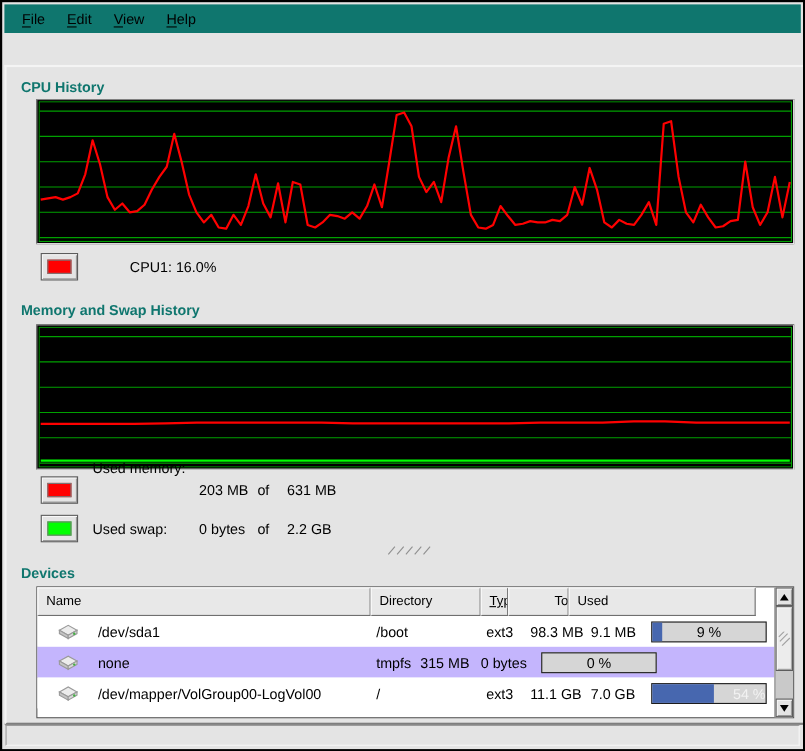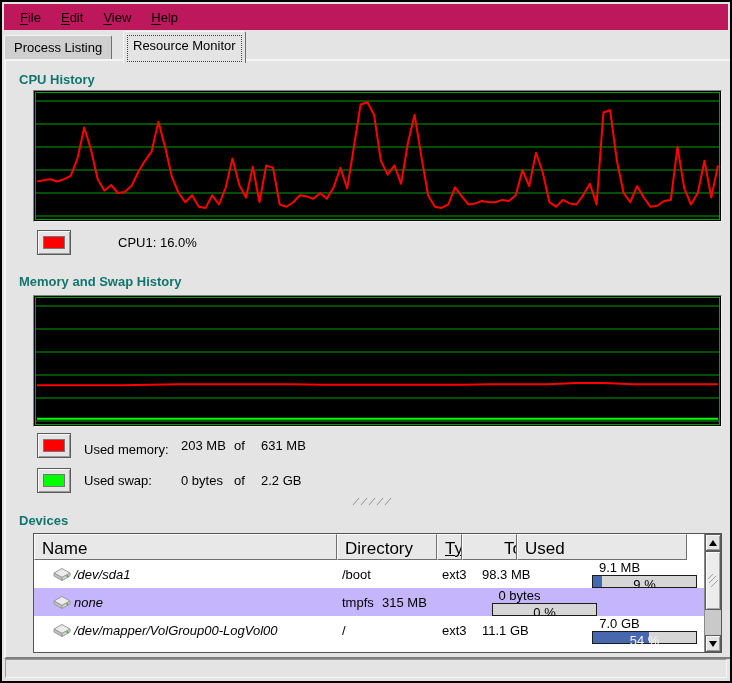--- a/index.html
+++ b/index.html
@@ -1,20 +1,20 @@
 <!DOCTYPE html>
 <html><head>
 <meta charset="utf-8">
 <style>
   html,body{margin:0;padding:0;background:#000;}
   *{box-sizing:border-box;font-family:"Liberation Sans",sans-serif;}
   .window{position:relative;width:732px;height:683px;background:#e4e4e4;border:2px solid #000;overflow:hidden;}
 
   
-  .menubar{position:absolute;left:2px;top:2px;right:2px;height:26px;display:flex;align-items:center;padding-left:6px;background:#be185d;}
+  .menubar{position:absolute;left:2px;top:2px;right:2px;height:26px;display:flex;align-items:center;padding-left:6px;background:#0f766e;}
   .menu-item{padding:4px 10px;font-size:13px;color:#000;cursor:default;}
   .menu-item u{text-decoration:underline;text-underline-offset:2px;}
 
   
   .tabbar{position:absolute;left:2px;top:28px;right:2px;height:30px;}
   .tab{position:absolute;top:5px;height:26px;padding:4px 9px 0 9px;font-size:13px;background:#cfcfcf;
        border:1px solid #6f6f6f;border-left-color:#f4f4f4;border-top-color:#f4f4f4;border-bottom:none;
        border-radius:2px 2px 0 0;color:#000;}
   .tab.active{top:1px;height:32px;background:#e4e4e4;z-index:3;padding-top:6px;}
   .tab.active .focus{position:absolute;left:3px;right:3px;top:3px;bottom:1px;border:1px dotted #444;pointer-events:none;}
@@ -38,26 +38,26 @@
   .legend-col{position:absolute;font-size:13px;color:#000;line-height:25px;}
 
   
   .grip{position:absolute;left:345px;width:42px;height:9px;}
 
   
   .table{position:absolute;left:27px;width:689px;height:120px;border:1px solid #545454;background:#fff;display:flex;}
   .cols{width:670px;}
   .thead{display:flex;height:26px;}
   .th{height:26px;background:#e8e8e8;border:1px solid;border-color:#fafafa #6f6f6f #6f6f6f #fafafa;
-      font-size:17px;color:#000;padding:4px 0 0 7px;overflow:hidden;white-space:nowrap;}
+      font-size:12px;color:#000;padding:4px 0 0 7px;overflow:hidden;white-space:nowrap;}
   .tr{display:flex;height:28px;background:#fff;align-items:center;}
   .tr.zebra{background:#c4b5fd;}
   .td{font-size:13px;color:#000;white-space:nowrap;overflow:hidden;padding-left:5px;height:28px;display:flex;align-items:center;}
-  .td.name{padding-left:17px;gap:1px;font-style:italic;}
-  .td.used{justify-content:flex-start;flex-direction:column;}
+  .td.name{padding-left:17px;gap:16px;}
+  .td.used{justify-content:flex-start;}
   .pbar{margin-left:auto;margin-right:5px;position:relative;width:105px;height:19px;background:#d6d6d6;border:1px solid #1c1c1c;}
   .pbar .fill{position:absolute;left:0;top:0;bottom:0;background:#4767af;}
   .pbar .ptext{position:absolute;left:0;right:0;top:0;bottom:0;text-align:center;font-size:13px;line-height:17px;}
 
   
   .vscroll{width:17px;height:118px;background:#c9c9c9;border-left:1px solid #8a8a8a;position:relative;}
   .sbtn{position:absolute;left:0;width:16px;height:17px;background:#e4e4e4;border:1px solid #5c5c5c;
         box-shadow:inset 1px 1px 0 #f8f8f8, inset -1px -1px 0 #9a9a9a;display:flex;align-items:center;justify-content:center;}
   .sbtn.up{top:0;}
   .sbtn.down{bottom:0;}
@@ -75,24 +75,20 @@
 
 <div class="window">
 
   <div class="menubar">
       <div class="menu-item"><u>F</u>ile</div>
       <div class="menu-item"><u>E</u>dit</div>
       <div class="menu-item"><u>V</u>iew</div>
       <div class="menu-item"><u>H</u>elp</div>
     </div>
 
-  <div class="tabbar">
-      <div class="tab" style="left: 0px;"><span>Process Listing</span></div>
-      <div class="tab active" style="left: 119px;"><span>Resource Monitor</span><span class="focus"></span></div>
-    </div>
 
   <div class="page">
 
     <div class="section-title" style="top:11px;">CPU History</div>
 
     <div class="graph-frame" style="top:29px;">
       <svg viewBox="0 0 685 128">
           <line x1="1" x2="684" y1="9" y2="9" stroke="#00a000" stroke-width="1"></line>
           <line x1="1" x2="684" y1="31.999999999999996" y2="31.999999999999996" stroke="#00a000" stroke-width="1"></line>
           <line x1="1" x2="684" y1="55" y2="55" stroke="#00a000" stroke-width="1"></line>
@@ -121,21 +117,21 @@
           <line x1="1" x2="684" y1="124" y2="124" stroke="#00a000" stroke-width="1"></line>
           <rect x="0.5" y="0.5" width="684" height="127" fill="none" stroke="#00a000"></rect>
           <polyline points="2.0,88.3 30.4,88.3 58.8,88.3 87.1,88.3 115.5,87.8 143.9,87.2 172.3,87.2 200.6,87.2 229.0,87.2 257.4,87.2 285.8,87.8 314.1,87.8 342.5,87.8 370.9,87.8 399.3,87.8 427.6,87.8 456.0,87.2 484.4,87.2 512.8,87.2 541.1,86.0 569.5,86.0 597.9,87.2 626.3,87.2 654.6,87.2 683.0,87.2" fill="none" stroke="#ff0000" stroke-width="2" stroke-linejoin="round"></polyline>
           <polyline points="2.0,121.7 30.4,121.7 58.8,121.7 87.1,121.7 115.5,121.7 143.9,121.7 172.3,121.7 200.6,121.7 229.0,121.7 257.4,121.7 285.8,121.7 314.1,121.7 342.5,121.7 370.9,121.7 399.3,121.7 427.6,121.7 456.0,121.7 484.4,121.7 512.8,121.7 541.1,121.7 569.5,121.7 597.9,121.7 626.3,121.7 654.6,121.7 683.0,121.7" fill="none" stroke="#00ff00" stroke-width="2" stroke-linejoin="round"></polyline>
         </svg>
     </div>
 
     <div class="swatch-btn" style="left:31px;top:372px;">
       <span class="chip" style="background: rgb(255, 0, 0);"></span>
     </div>
-    <div class="legend-col" style="left:78px;top:376px;">Used memory:</div>
+    <div class="legend-col" style="left:78px;top:352px;">Used memory:</div>
     <div class="legend-col" style="left:175px;top:372px;">203 MB</div>
     <div class="legend-col" style="left:228px;top:372px;">of</div>
     <div class="legend-col" style="left:255px;top:372px;">631 MB</div>
 
     <div class="swatch-btn" style="left:31px;top:407px;">
       <span class="chip" style="background: rgb(0, 255, 0);"></span>
     </div>
     <div class="legend-col" style="left:78px;top:407px;">Used swap:</div>
     <div class="legend-col" style="left:175px;top:407px;">0 bytes</div>
     <div class="legend-col" style="left:228px;top:407px;">of</div>
@@ -216,21 +212,21 @@
                 </svg>
                 <span>/dev/mapper/VolGroup00-LogVol00</span>
               </div>
               <div class="td" style="width: 100px;">/</div>
               <div class="td" style="width: 40px;">ext3</div>
               <div class="td" style="width: 55px;">11.1 GB</div>
               <div class="td used" style="width: 170px;">
                 <span>7.0 GB</span>
                 <div class="pbar">
                   <div class="fill" style="width: 54%; background: rgb(71, 103, 175);"></div>
-                  <div class="ptext" style="color: rgb(242, 242, 242);">54 %</div>
+                  <div class="ptext" style="color: rgb(242, 242, 242); text-align: right;">54 %</div>
                 </div>
               </div>
             </div>
           </div>
       </div>
       <div class="vscroll">
         <div class="sbtn up">
             <span class="arrow-up"></span>
           </div>
         <div class="thumb">

